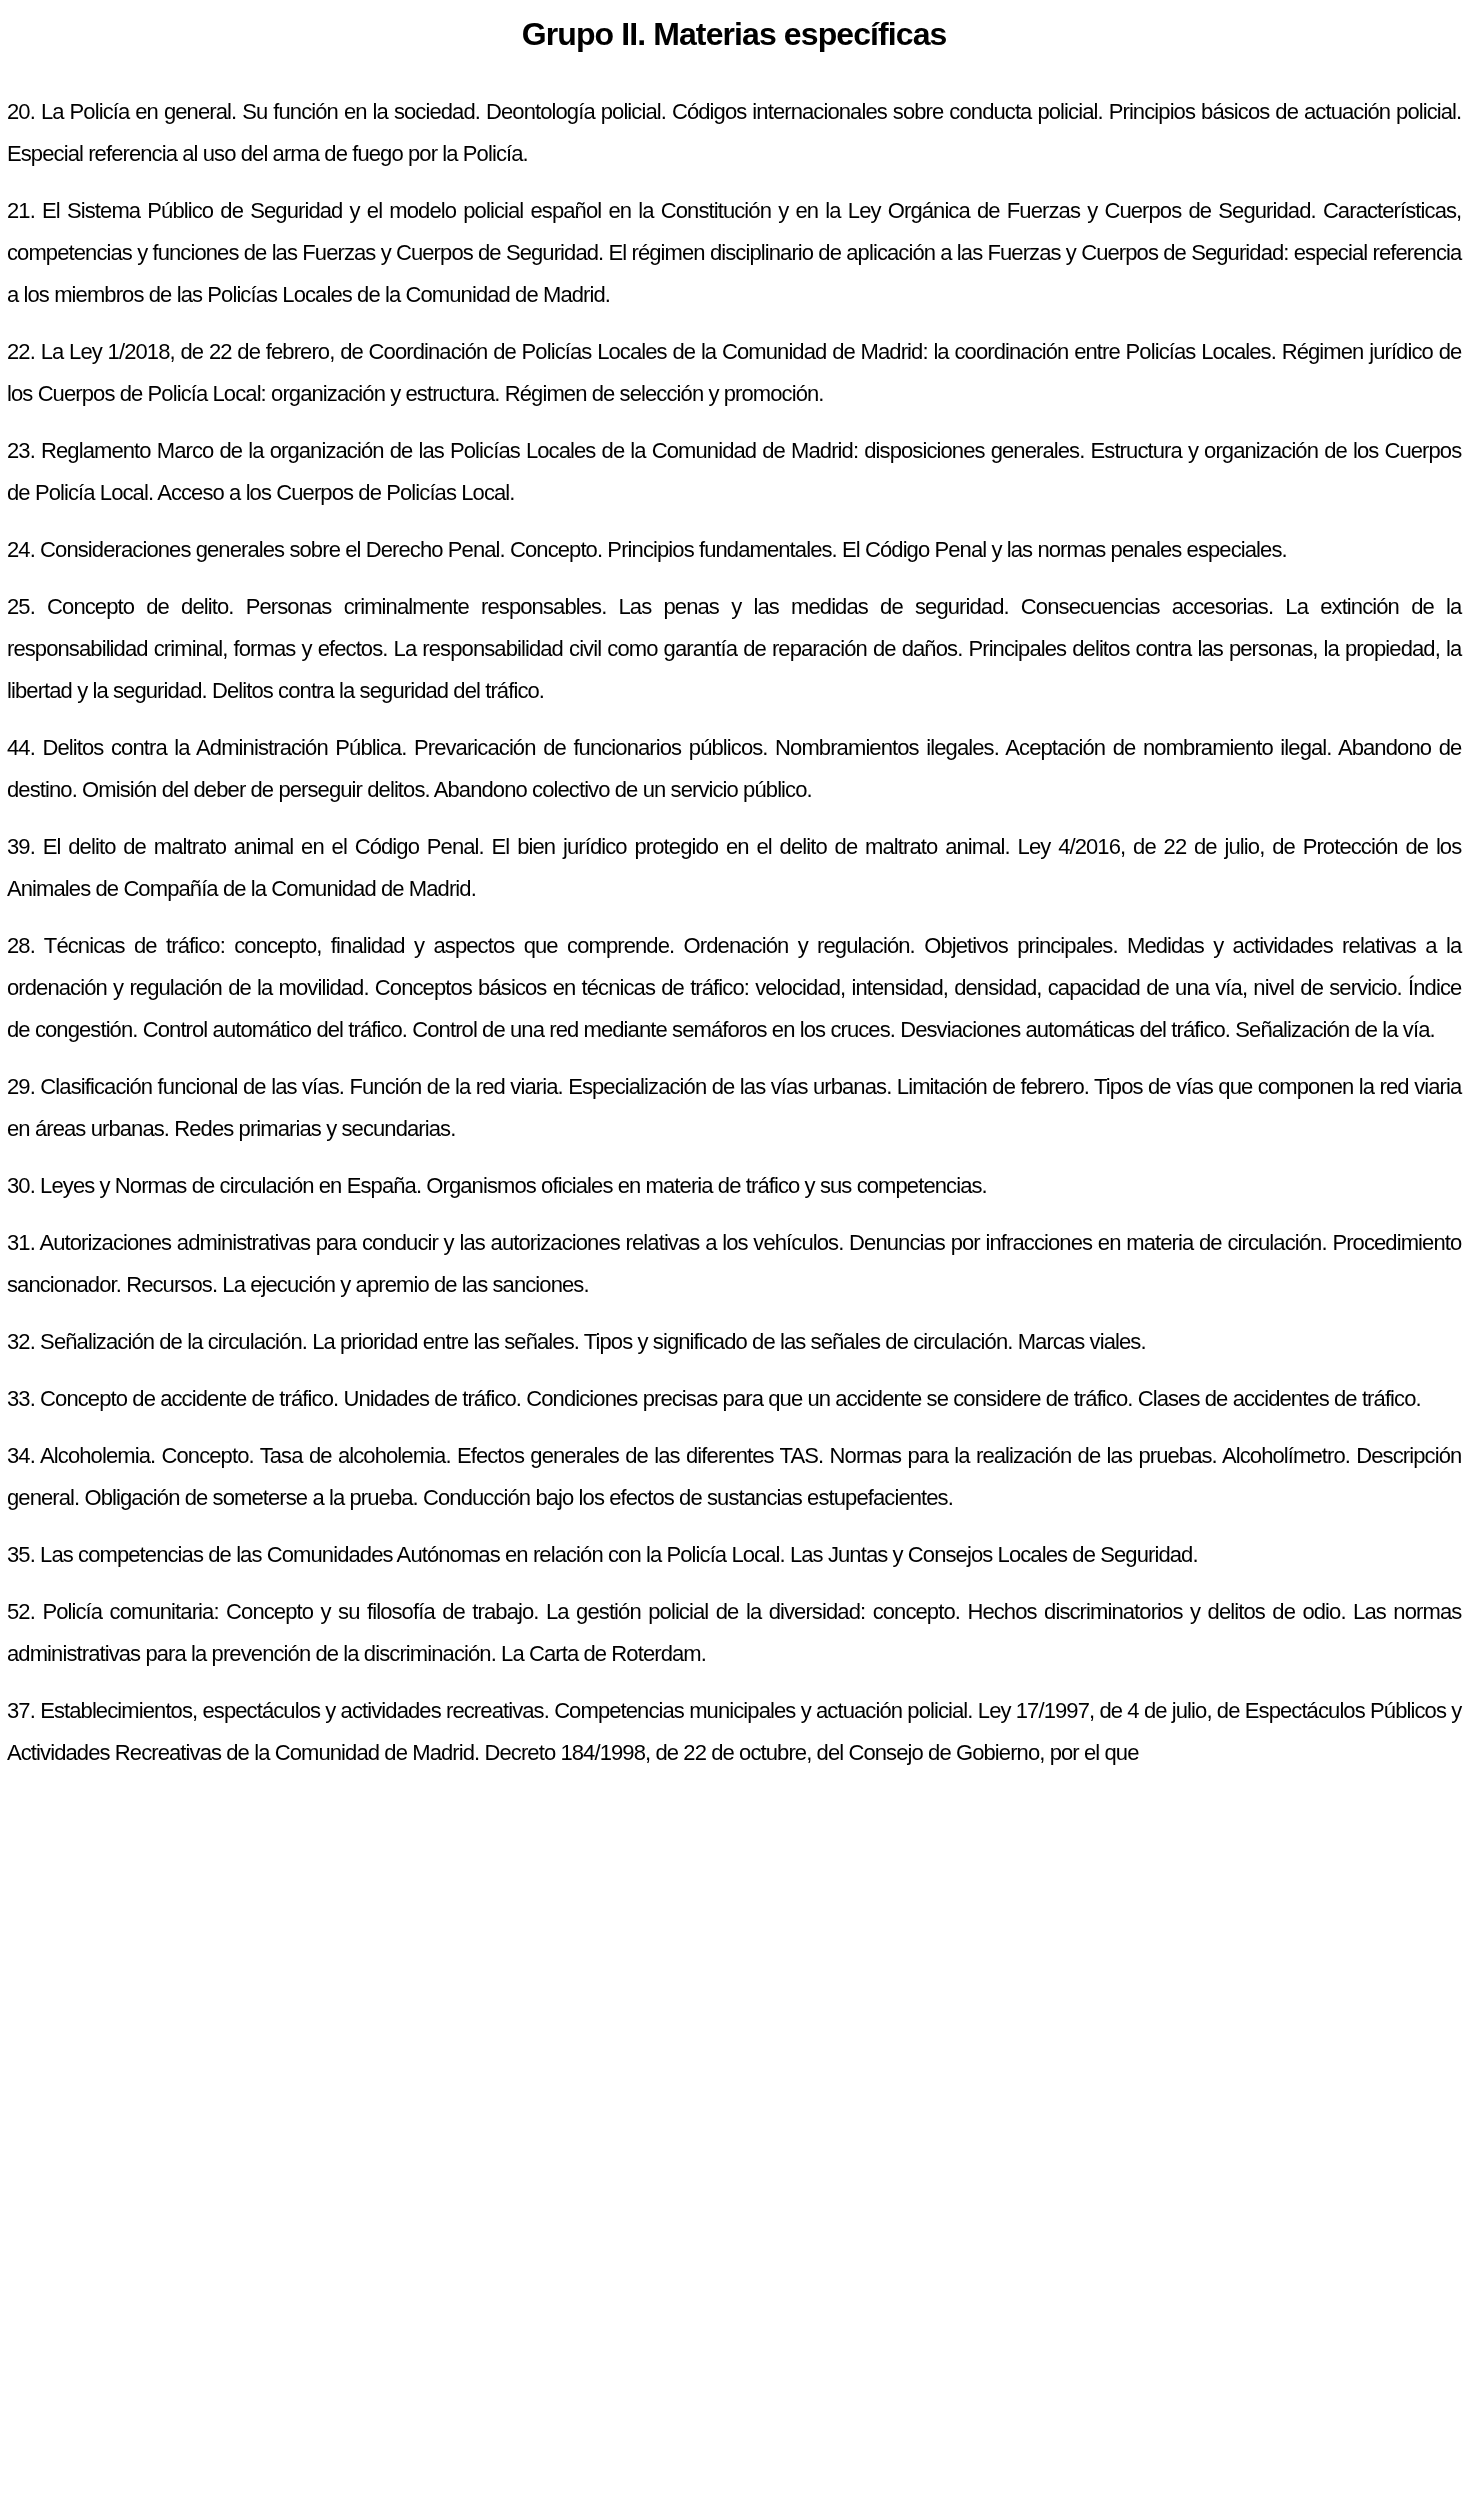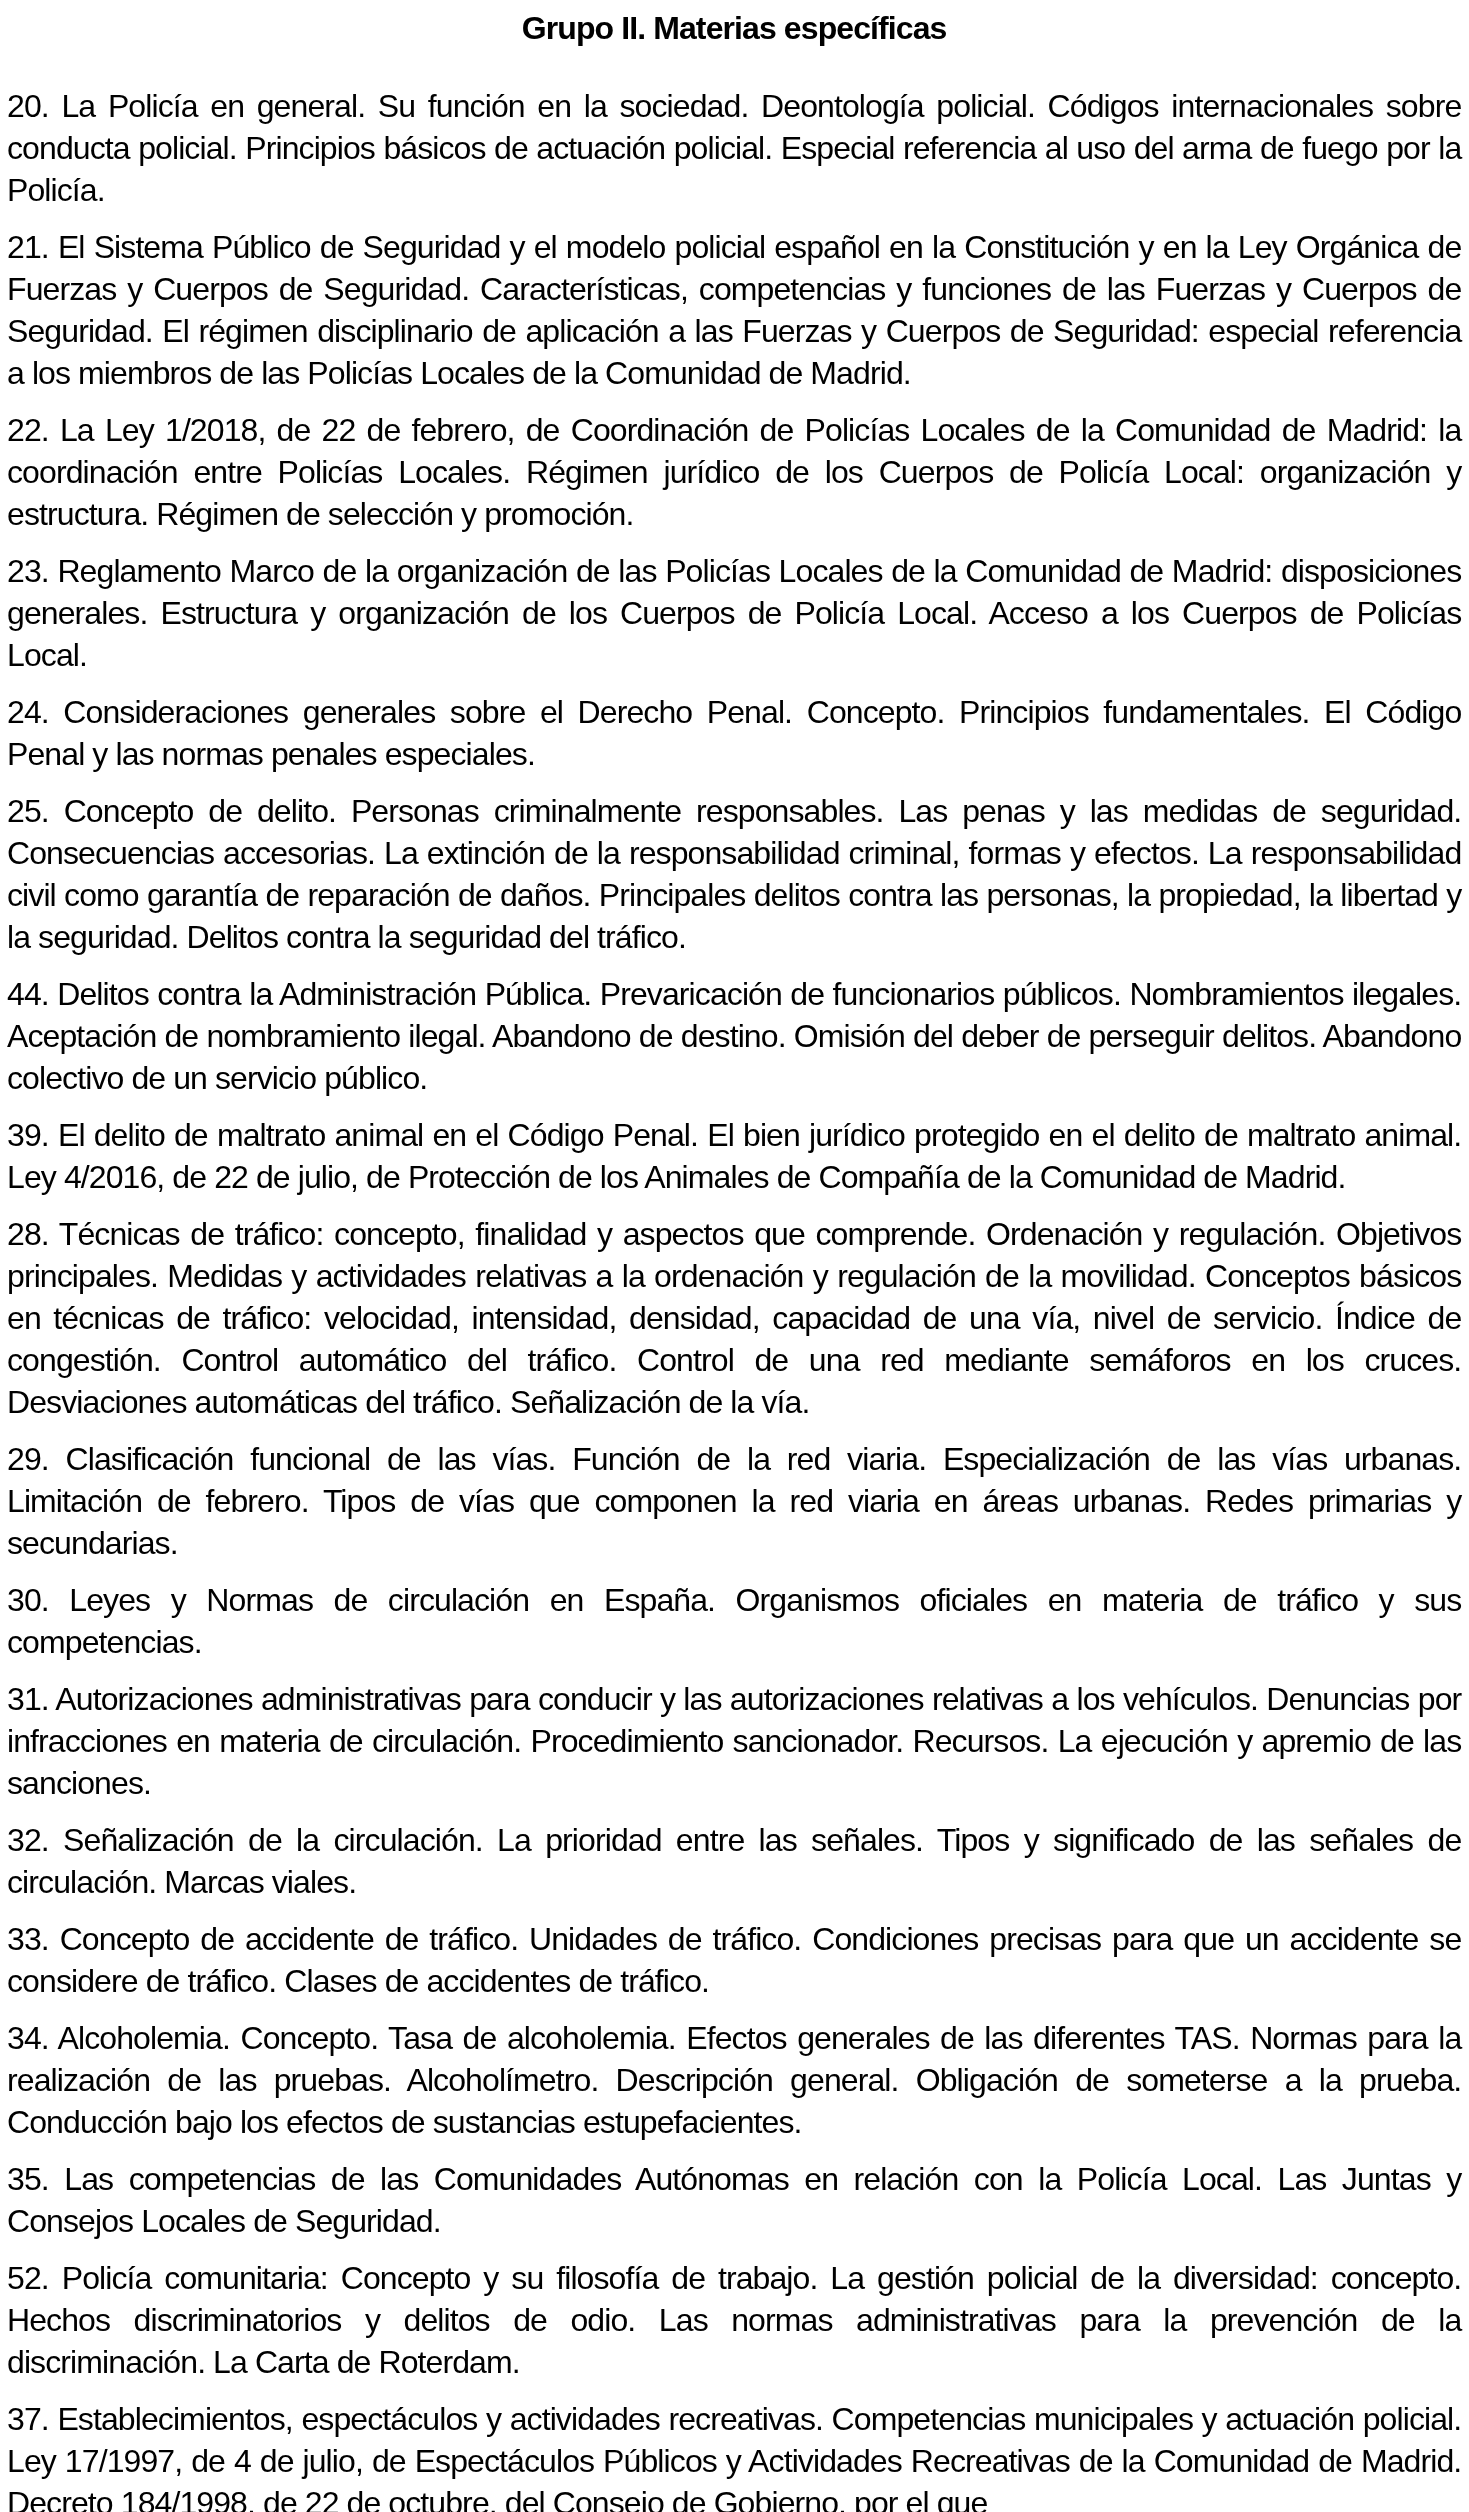--- a/index.html
+++ b/index.html
@@ -15,24 +15,24 @@
     color: #000000;
     font-family: "Liberation Sans", "DejaVu Sans", sans-serif;
     overflow: hidden;
   }
   .doc-title {
     text-align: center;
     font-weight: bold;
     font-size: 32px;
     line-height: 38px;
     letter-spacing: -0.9px;
-    margin: 0 0 38px 0;
+    margin: 6px 0 38px 0;
   }
   p.topic {
-    font-size: 32px;
+    font-size: 22px;
     line-height: 42px;
     letter-spacing: -0.9px;
     text-align: justify;
     margin: 12px 0 15px 0;
   }
   p.topic .num {
     white-space: nowrap;
   }
 </style>
 </head>

